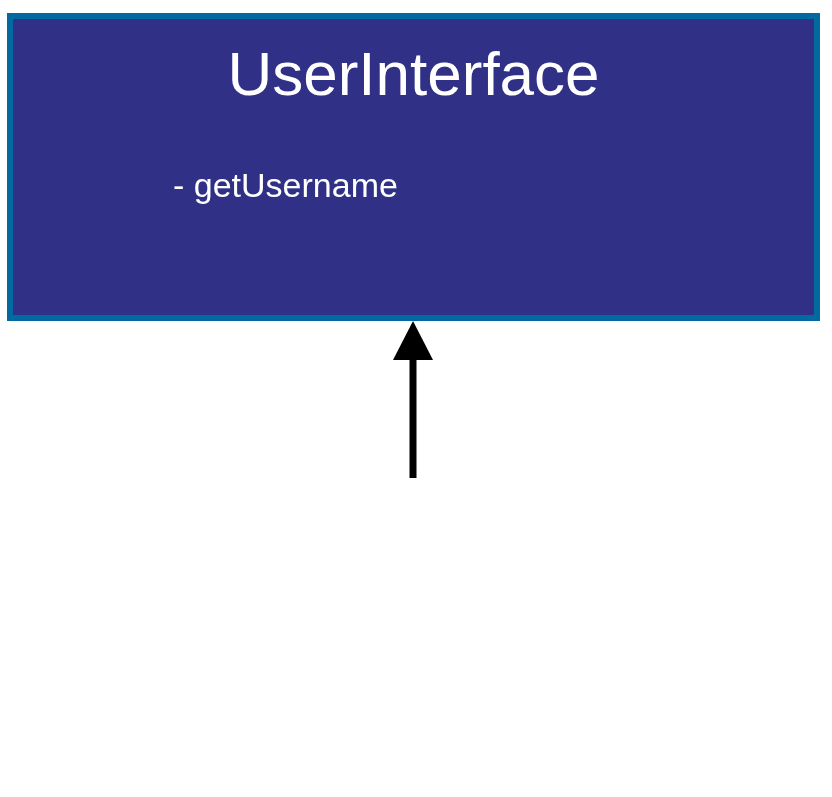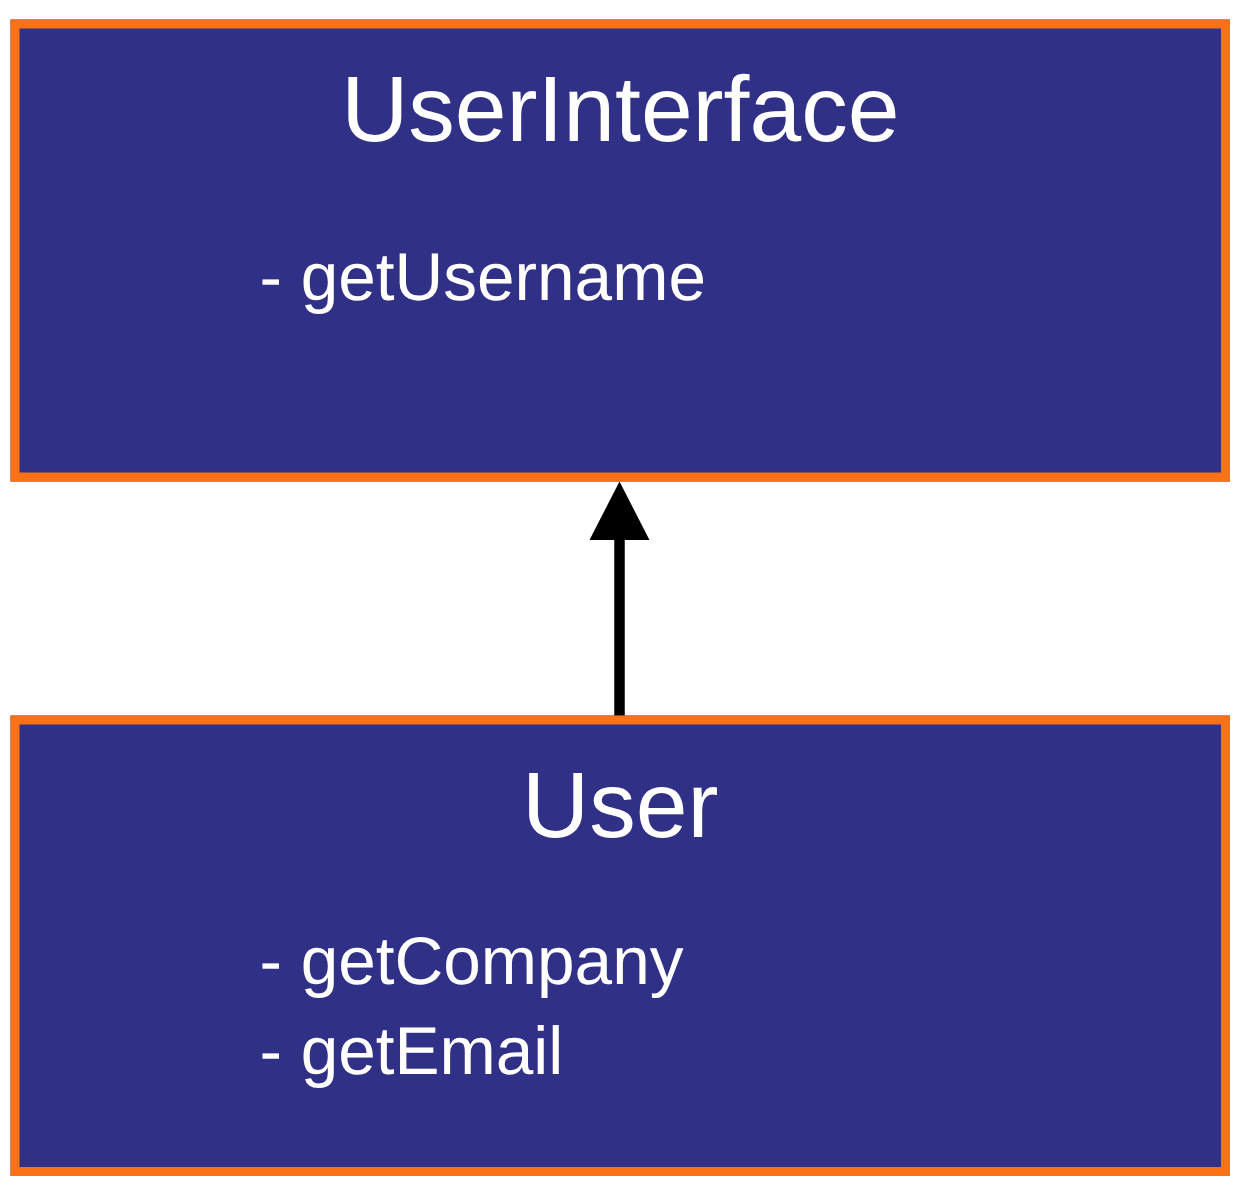--- a/index.html
+++ b/index.html
@@ -16,21 +16,21 @@
   }
   .diagram {
     position: absolute;
     inset: 0;
   }
   .class-box {
     position: absolute;
     left: 7px;
     width: 813px;
     box-sizing: border-box;
-    border: 6px solid #f97316;
+    border: 6px solid #0369a1;
     background: #2f3086;
     color: #ffffff;
   }
   .class-box.top {
     top: 13px;
     height: 308px;
   }
   .class-box.bottom {
     top: 477px;
     height: 307px;
@@ -39,21 +39,21 @@
     margin-top: 24px;
     text-align: center;
     font-size: 62px;
     line-height: 1;
     letter-spacing: 0px;
     white-space: nowrap;
   }
   .method-list {
     margin-top: 50px;
     padding-left: 160px;
-    font-size: 45px;
+    font-size: 34px;
     line-height: 60px;
   }
   .class-box.bottom .method-list {
     margin-top: 42px;
   }
   .method {
     white-space: nowrap;
   }
   .arrow-svg {
     position: absolute;
@@ -74,21 +74,14 @@
     <div class="method-list">
       <div class="method">- getUsername</div>
     </div>
   </div>
 
   <svg class="arrow-svg" viewBox="0 0 60 157" xmlns="http://www.w3.org/2000/svg" aria-hidden="true">
     <line x1="30" y1="157" x2="30" y2="36" stroke="#000000" stroke-width="7"></line>
     <polygon points="30,0 10,39 50,39" fill="#000000"></polygon>
   </svg>
 
-  <div class="class-box bottom">
-    <div class="class-title">User</div>
-    <div class="method-list">
-      <div class="method">- getCompany</div>
-      <div class="method">- getEmail</div>
-    </div>
-  </div>
 
 </div>
 
 </body></html>

